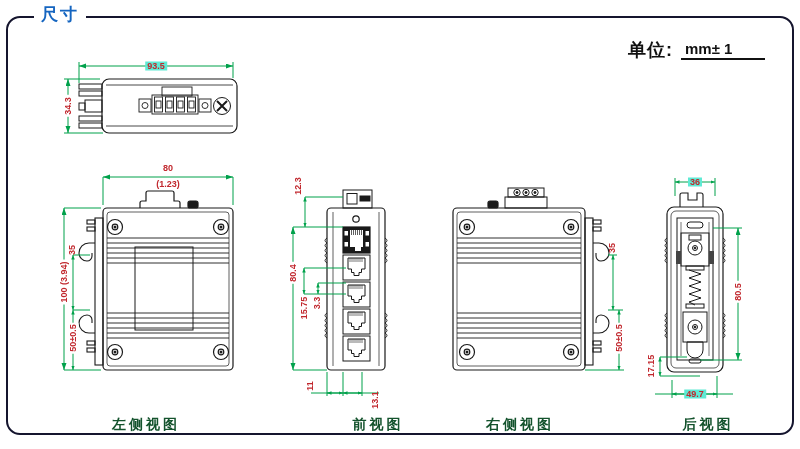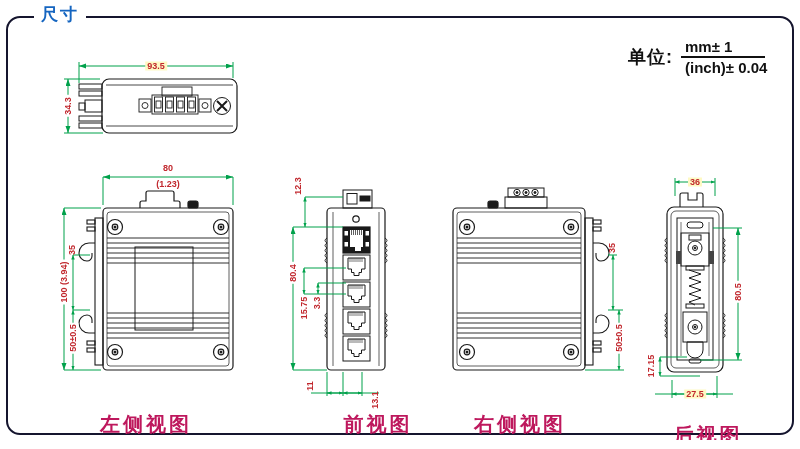--- a/index.html
+++ b/index.html
@@ -6,44 +6,43 @@
   #stage{position:relative;width:800px;height:440px;background:#fff;overflow:hidden;
          font-family:Liberation Sans, sans-serif;}
   #panel-border{position:absolute;left:6px;top:16px;right:6px;bottom:5px;
                 border:2px solid #15152e;border-radius:14px;}
   #panel-title{position:absolute;left:34px;top:5px;z-index:5;background:#fff;padding:0 7px;
                color:#1565c0;font-weight:bold;font-size:17px;letter-spacing:2px;line-height:20px;}
   svg{position:absolute;left:0;top:0;z-index:2;}
   .txt{position:absolute;z-index:4;white-space:nowrap;line-height:1;}
   .dtx{color:#c1272d;font-size:9px;font-weight:bold;transform:translate(-50%,-50%);}
   .dtx.rot{transform:translate(-50%,-50%) rotate(-90deg);}
-  .dtx.bg{background:#fef9c3;padding:0 2px;}
+  .dtx.bg{background:#5eead4;padding:0 2px;}
   .dtx.rot.bg{background:#fff;padding:1px 2px;}
-  .vlabel{color:#be185d;font-size:20px;font-weight:bold;letter-spacing:3px;
+  .vlabel{color:#14532d;font-size:14px;font-weight:bold;letter-spacing:3px;
           transform:translate(-50%,-50%);}
   #units{position:absolute;left:628px;top:38px;z-index:4;display:flex;align-items:center;
          color:#111;}
   #units .ulabel{font-size:18px;font-weight:bold;margin-right:8px;letter-spacing:1px;}
   #units .frac{display:flex;flex-direction:column;align-items:flex-start;}
   #units .frac span{font-size:15px;font-weight:bold;padding:0 4px;}
   #units .bar{width:84px;height:2px;background:#111;margin:1px 0;}
 </style>
 </head>
 <body>
 
 <div id="stage">
   <div id="panel-border"></div>
   <span id="panel-title" class="txt">尺寸</span>
 
   <div id="units">
     <span class="ulabel">单位:</span>
     <div class="frac">
       <span>mm± 1</span>
       <div class="bar"></div>
-      <span>(inch)± 0.04</span>
     </div>
   </div>
 
   <svg width="800" height="449" viewBox="0 0 800 449">
     <defs>
       <marker id="ar" markerWidth="9" markerHeight="7" refX="7" refY="2.5" orient="auto-start-reverse" markerUnits="userSpaceOnUse">
         <path d="M0,0 L7,2.5 L0,5 z" fill="#00A14B"></path>
       </marker>
       <marker id="ar2" markerWidth="6" markerHeight="5" refX="4.5" refY="1.75" orient="auto-start-reverse" markerUnits="userSpaceOnUse">
         <path d="M0,0 L4.5,1.75 L0,3.5 z" fill="#00A14B"></path>
@@ -285,19 +284,19 @@
   <span class="txt dtx rot" style="left:317px;top:303px;">3.3</span>
   <span class="txt dtx rot" style="left:310px;top:386px;">11</span>
   <span class="txt dtx rot" style="left:375px;top:400px;">13.1</span>
 
   <span class="txt dtx rot" style="left:612px;top:248px;">35</span>
   <span class="txt dtx rot bg" style="left:619px;top:338px;">50±0.5</span>
 
   <span class="txt dtx bg" style="left:695px;top:182px;">36</span>
   <span class="txt dtx rot bg" style="left:738px;top:292px;">80.5</span>
   <span class="txt dtx rot" style="left:651px;top:366px;">17.15</span>
-  <span class="txt dtx bg" style="left:695px;top:394px;">27.5</span>
+  <span class="txt dtx bg" style="left:695px;top:394px;">49.7</span>
 
   <span class="txt vlabel" style="left:146px;top:424px;">左侧视图</span>
   <span class="txt vlabel" style="left:378px;top:424px;">前视图</span>
   <span class="txt vlabel" style="left:520px;top:424px;">右侧视图</span>
-  <span class="txt vlabel" style="left:708px;top:435px;">后视图</span>
+  <span class="txt vlabel" style="left:708px;top:424px;">后视图</span>
 </div>
 
 </body></html>

